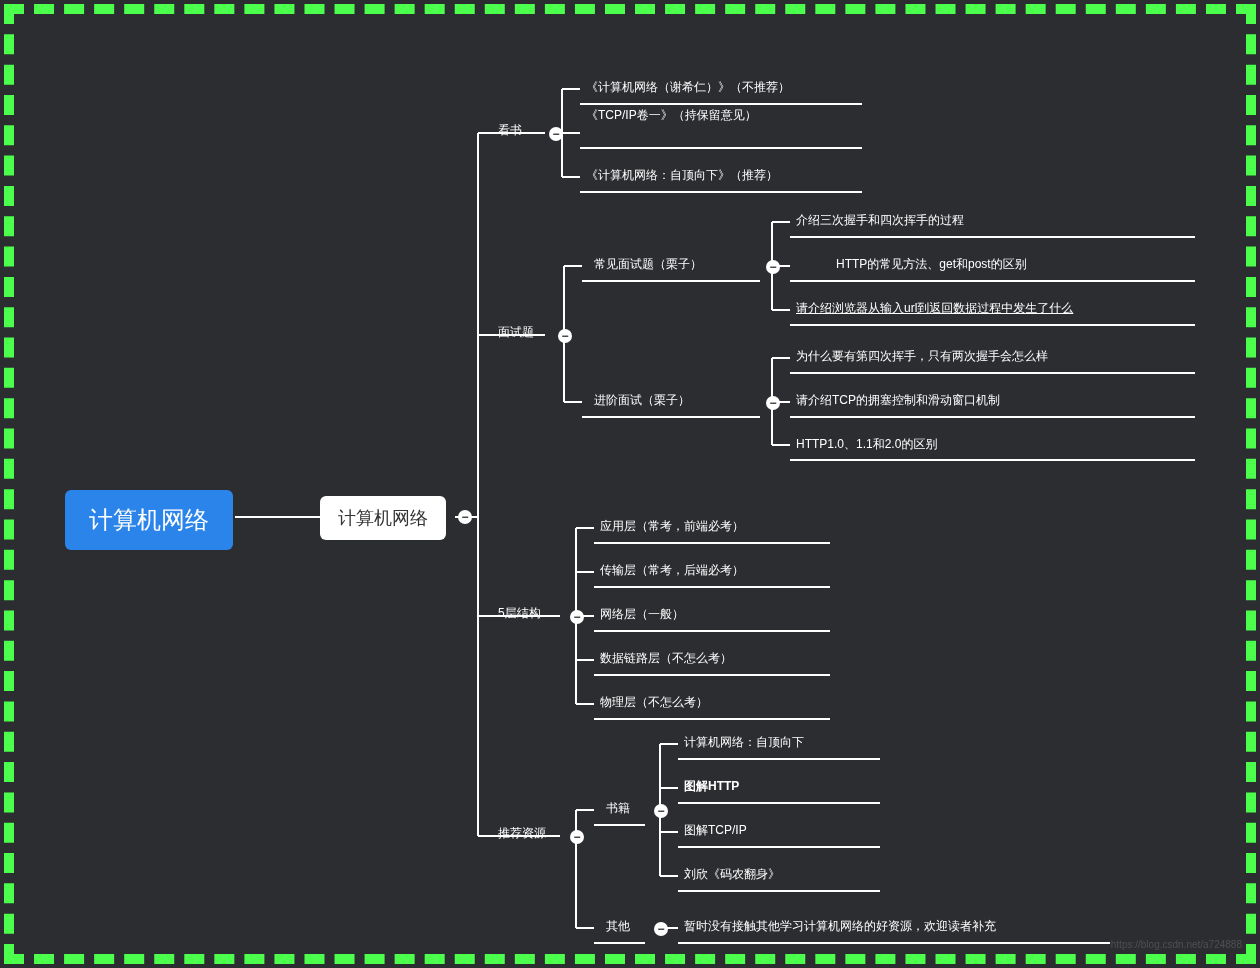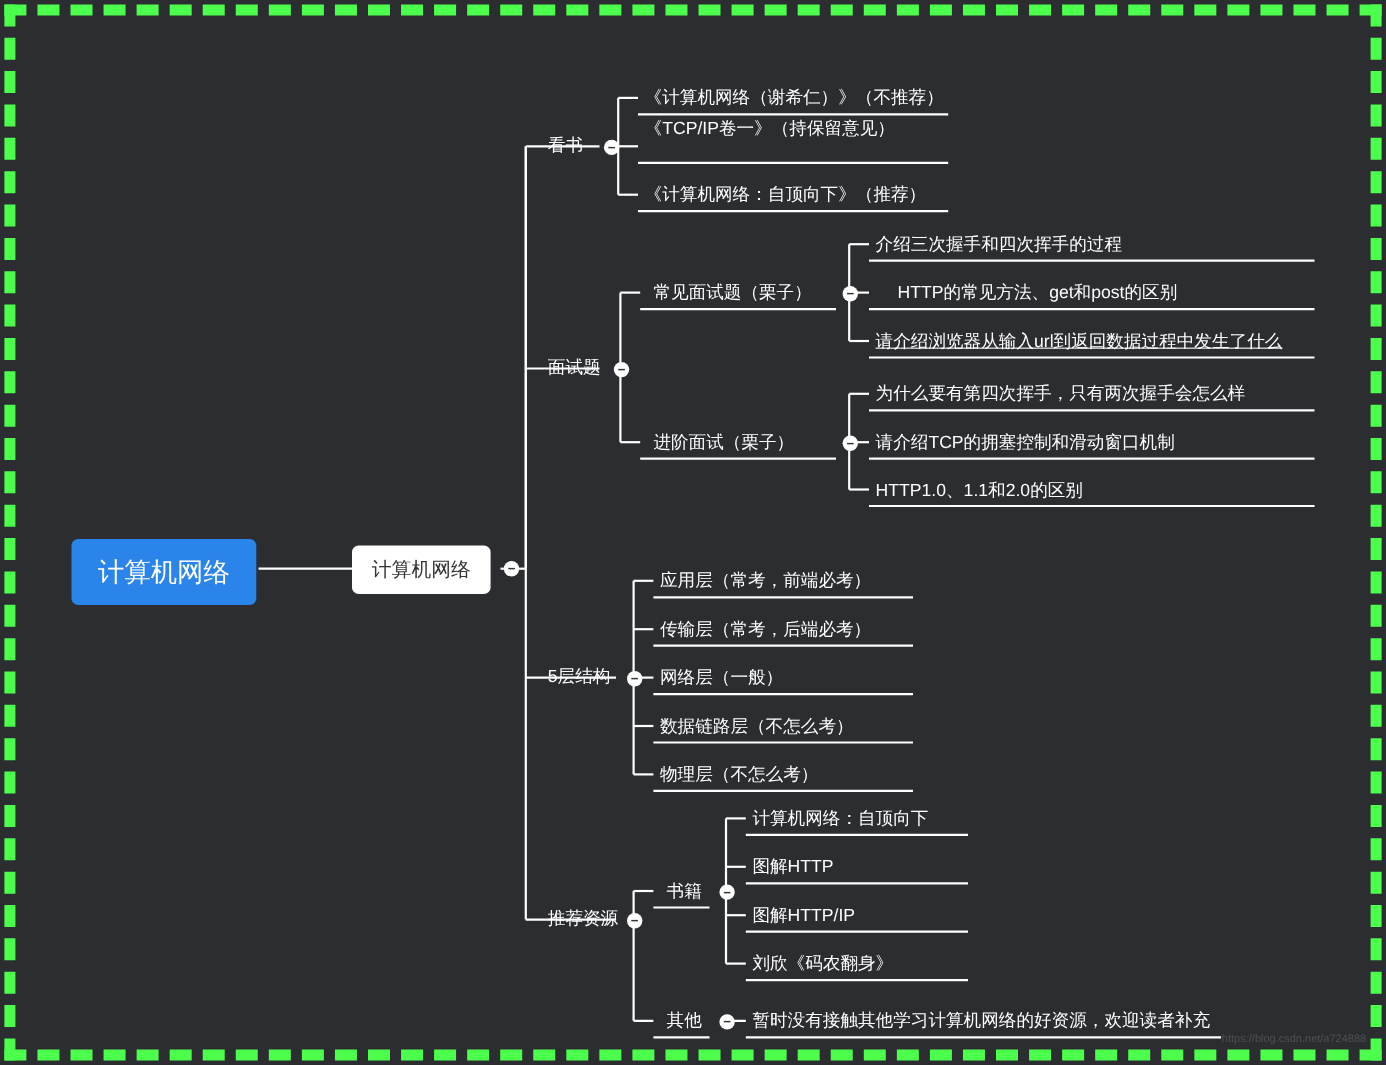--- a/index.html
+++ b/index.html
@@ -23,21 +23,21 @@
   pointer-events: none;
 }
 svg {
   position: absolute;
   top: 0;
   left: 0;
 }
 .node {
   position: absolute;
   color: #fff;
-  font-size: 16px;
+  font-size: 12px;
   white-space: nowrap;
 }
 .root-node {
   background: #2b84e9;
   color: #fff;
   font-size: 24px;
   padding: 14px 24px;
   border-radius: 6px;
   font-weight: 500;
 }
@@ -175,38 +175,38 @@
 <div class="node" style="left:498px; top:825px;">推荐资源</div>
 
 <div class="node" style="left:586px; top:79px;">《计算机网络（谢希仁）》（不推荐）</div>
 <div class="node" style="left:586px; top:107px;">《TCP/IP卷一》（持保留意见）</div>
 <div class="node" style="left:586px; top:167px;">《计算机网络：自顶向下》（推荐）</div>
 
 <div class="node" style="left:594px; top:256px;">常见面试题（栗子）</div>
 <div class="node" style="left:594px; top:392px;text-align:right;">进阶面试（栗子）</div>
 
 <div class="node" style="left:796px; top:212px;">介绍三次握手和四次挥手的过程</div>
-<div class="node" style="left:816px; top:256px;text-align:center;">HTTP的常见方法、get和post的区别</div>
+<div class="node" style="left:836px; top:256px;text-align:center;">HTTP的常见方法、get和post的区别</div>
 <div class="node" style="left:796px; top:300px;text-decoration:underline;">请介绍浏览器从输入url到返回数据过程中发生了什么</div>
 
 <div class="node" style="left:796px; top:348px;">为什么要有第四次挥手，只有两次握手会怎么样</div>
 <div class="node" style="left:796px; top:392px;">请介绍TCP的拥塞控制和滑动窗口机制</div>
 <div class="node" style="left:796px; top:436px;">HTTP1.0、1.1和2.0的区别</div>
 
 <div class="node" style="left:600px; top:518px;">应用层（常考，前端必考）</div>
 <div class="node" style="left:600px; top:562px;">传输层（常考，后端必考）</div>
 <div class="node" style="left:600px; top:606px;">网络层（一般）</div>
 <div class="node" style="left:600px; top:650px;">数据链路层（不怎么考）</div>
 <div class="node" style="left:600px; top:694px;text-align:center;">物理层（不怎么考）</div>
 
 <div class="node" style="left:606px; top:800px;">书籍</div>
 <div class="node" style="left:606px; top:918px;">其他</div>
 
 <div class="node" style="left:684px; top:734px;">计算机网络：自顶向下</div>
-<div class="node" style="left:684px; top:778px;">图解HTTP</div>
-<div class="node" style="left:684px; top:822px;">图解HTTP/IP</div>
+<div class="node" style="left:684px; top:778px;font-weight:bold;">图解HTTP</div>
+<div class="node" style="left:684px; top:822px;">图解TCP/IP</div>
 <div class="node" style="left:684px; top:866px;">刘欣《码农翻身》</div>
 
 <div class="node" style="left:684px; top:918px;">暂时没有接触其他学习计算机网络的好资源，欢迎读者补充</div>
 
 <div class="watermark">https://blog.csdn.net/a724888</div>
 
 <div class="border-frame"></div>
 
 </body></html>

